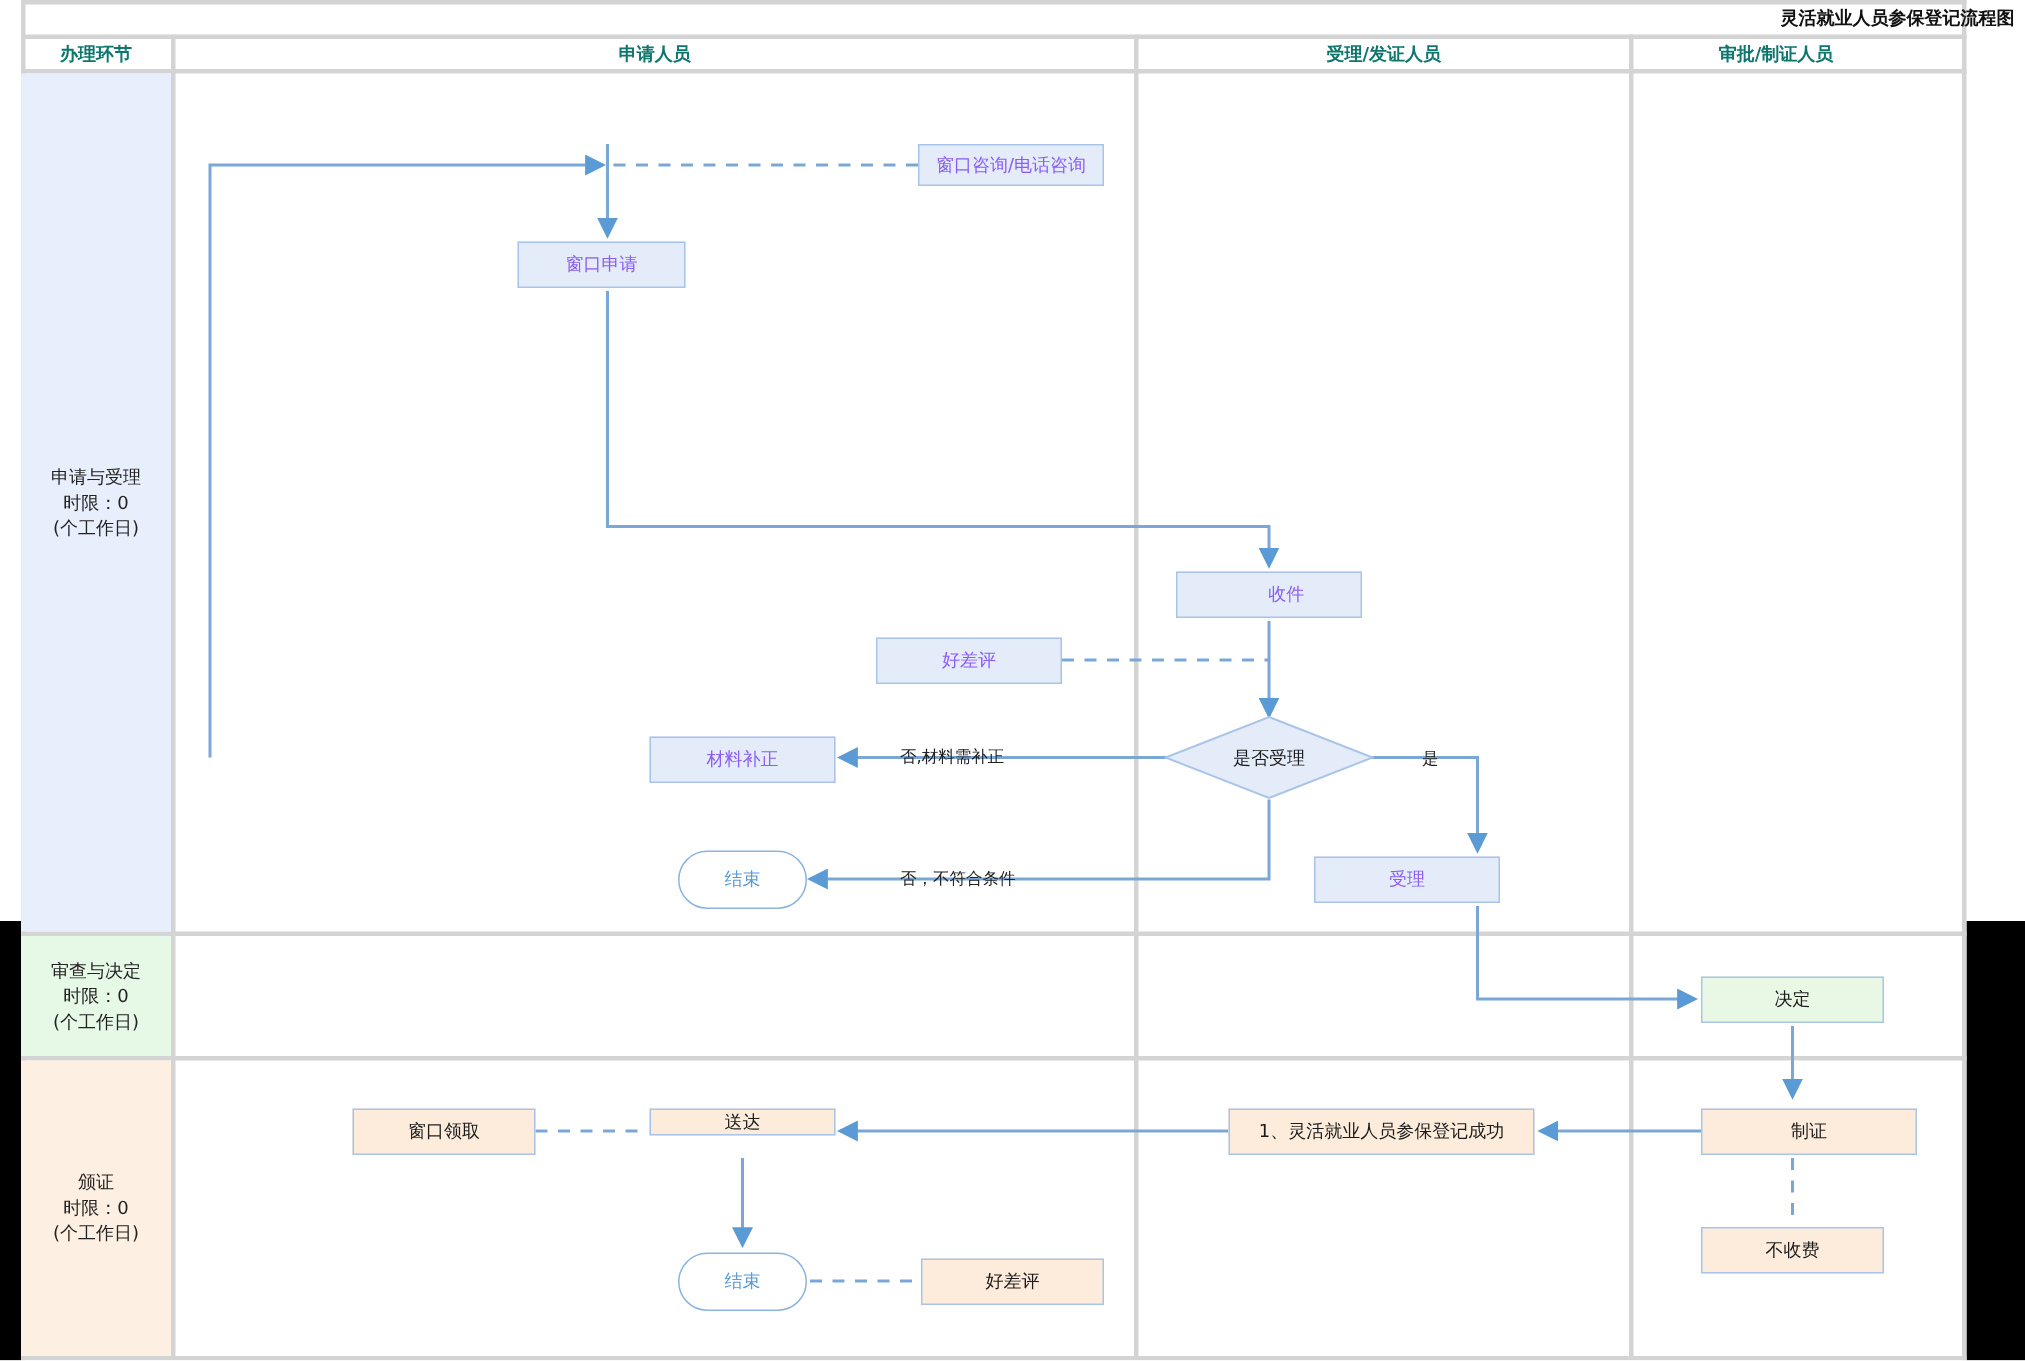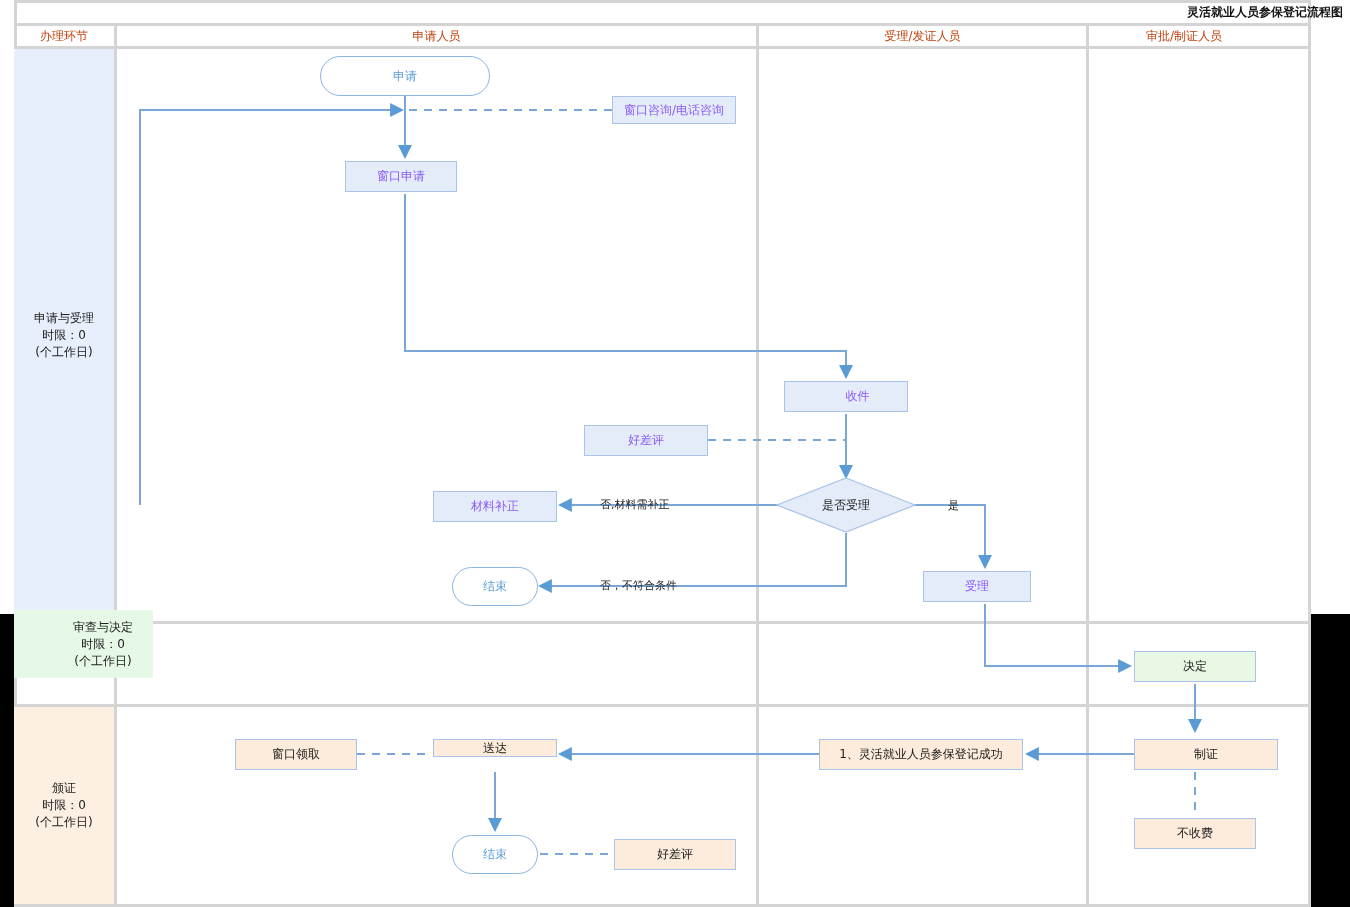--- a/index.html
+++ b/index.html
@@ -14,31 +14,31 @@
   
   .gridline{position:absolute;background:#d4d4d4;}
   .hline{height:3px;}
   .vline{width:3px;}
 
   
   #title-cell{position:absolute;left:14px;top:2px;width:1297px;height:21px;
      display:flex;align-items:center;justify-content:flex-end;margin-left:32px;}
   #title-cell span{font-size:12px;font-weight:bold;color:#111;}
   .colhead{position:absolute;top:25px;height:22px;display:flex;align-items:center;justify-content:center;}
-  .colhead span{font-size:12px;font-weight:normal;color:#c2410c;}
+  .colhead span{font-size:12px;font-weight:bold;color:#0f766e;}
   #colhead-0{left:14px;width:100px;}
   #colhead-1{left:117px;width:639px;}
   #colhead-2{left:759px;width:327px;}
   #colhead-3{left:1089px;width:190px;}
 
   
   .phase{position:absolute;left:14px;width:100px;display:flex;align-items:center;justify-content:center;text-align:center;}
   .phase .ptxt{font-size:12px;color:#222;line-height:17px;}
   #phase-0{top:49px;height:572px;background:#e8effc;}
-  #phase-1{top:610px;height:68px;background:#e6f8e6;padding-left:39px;}
+  #phase-1{top:624px;height:80px;background:#e6f8e6;}
   #phase-2{top:707px;height:197px;background:#fdf0e3;}
 
   
   .node{position:absolute;box-sizing:border-box;display:flex;align-items:center;justify-content:center;
         text-align:center;font-size:12px;line-height:15px;}
   .n-blue{background:#e4ecfa;border:1px solid #a9c4e8;color:#8b5cf6;}
   .n-green{background:#e8f8e4;border:1px solid #a9c4e8;color:#1b1b1b;text-align:center;}
   .n-peach{background:#fdecdc;border:1px solid #a9c4e8;color:#1b1b1b;}
   .n-term{background:#ffffff;border:1.5px solid #8cb4e0;color:#5b9bd5;border-radius:22px;}
   .n-diamond{background:transparent;border:none;color:#1b1b1b;}
@@ -146,23 +146,20 @@
       <path d="M357,754 L432,754" stroke-dasharray="8 7"></path>
 
       <path d="M495,772 L495,830" marker-end="url(#arw)"></path>
 
       <path d="M540,854 L614,854" stroke-dasharray="8 7"></path>
 
       <path d="M1195,772 L1195,816" stroke-dasharray="8 7"></path>
     </g>
   </svg>
 
-  <div class="node n-term" style="left:320px;top:56px;width:170px;height:40px;">
-    <span>申请</span>
-    </div>
 
   <div class="node n-blue" style="left:612px;top:96px;width:124px;height:28px;">
     <span>窗口咨询/电话咨询</span>
     </div>
 
   <div class="node n-blue" style="left:345px;top:161px;width:112px;height:31px;">
     <span>窗口申请</span>
     </div>
 
   <div class="node n-blue" style="left:784px;top:381px;width:124px;height:31px;padding-left:23px;">
@@ -181,21 +178,21 @@
   </div>
 
   <div class="node n-blue" style="left:433px;top:491px;width:124px;height:31px;">
     <span>材料补正</span>
     </div>
 
   <div class="node n-term" style="left:452px;top:567px;width:86px;height:39px;">
     <span>结束</span>
     </div>
 
-  <div class="node n-blue" style="left:923px;top:571px;width:108px;height:31px;">
+  <div class="node n-blue" style="left:876px;top:571px;width:124px;height:31px;">
     <span>受理</span>
     </div>
 
   <div class="node n-green" style="left:1134px;top:651px;width:122px;height:31px;">
     <span>决定</span>
     </div>
 
   <div class="node n-peach" style="left:1134px;top:739px;width:144px;height:31px;">
     <span>制证</span>
     </div>

